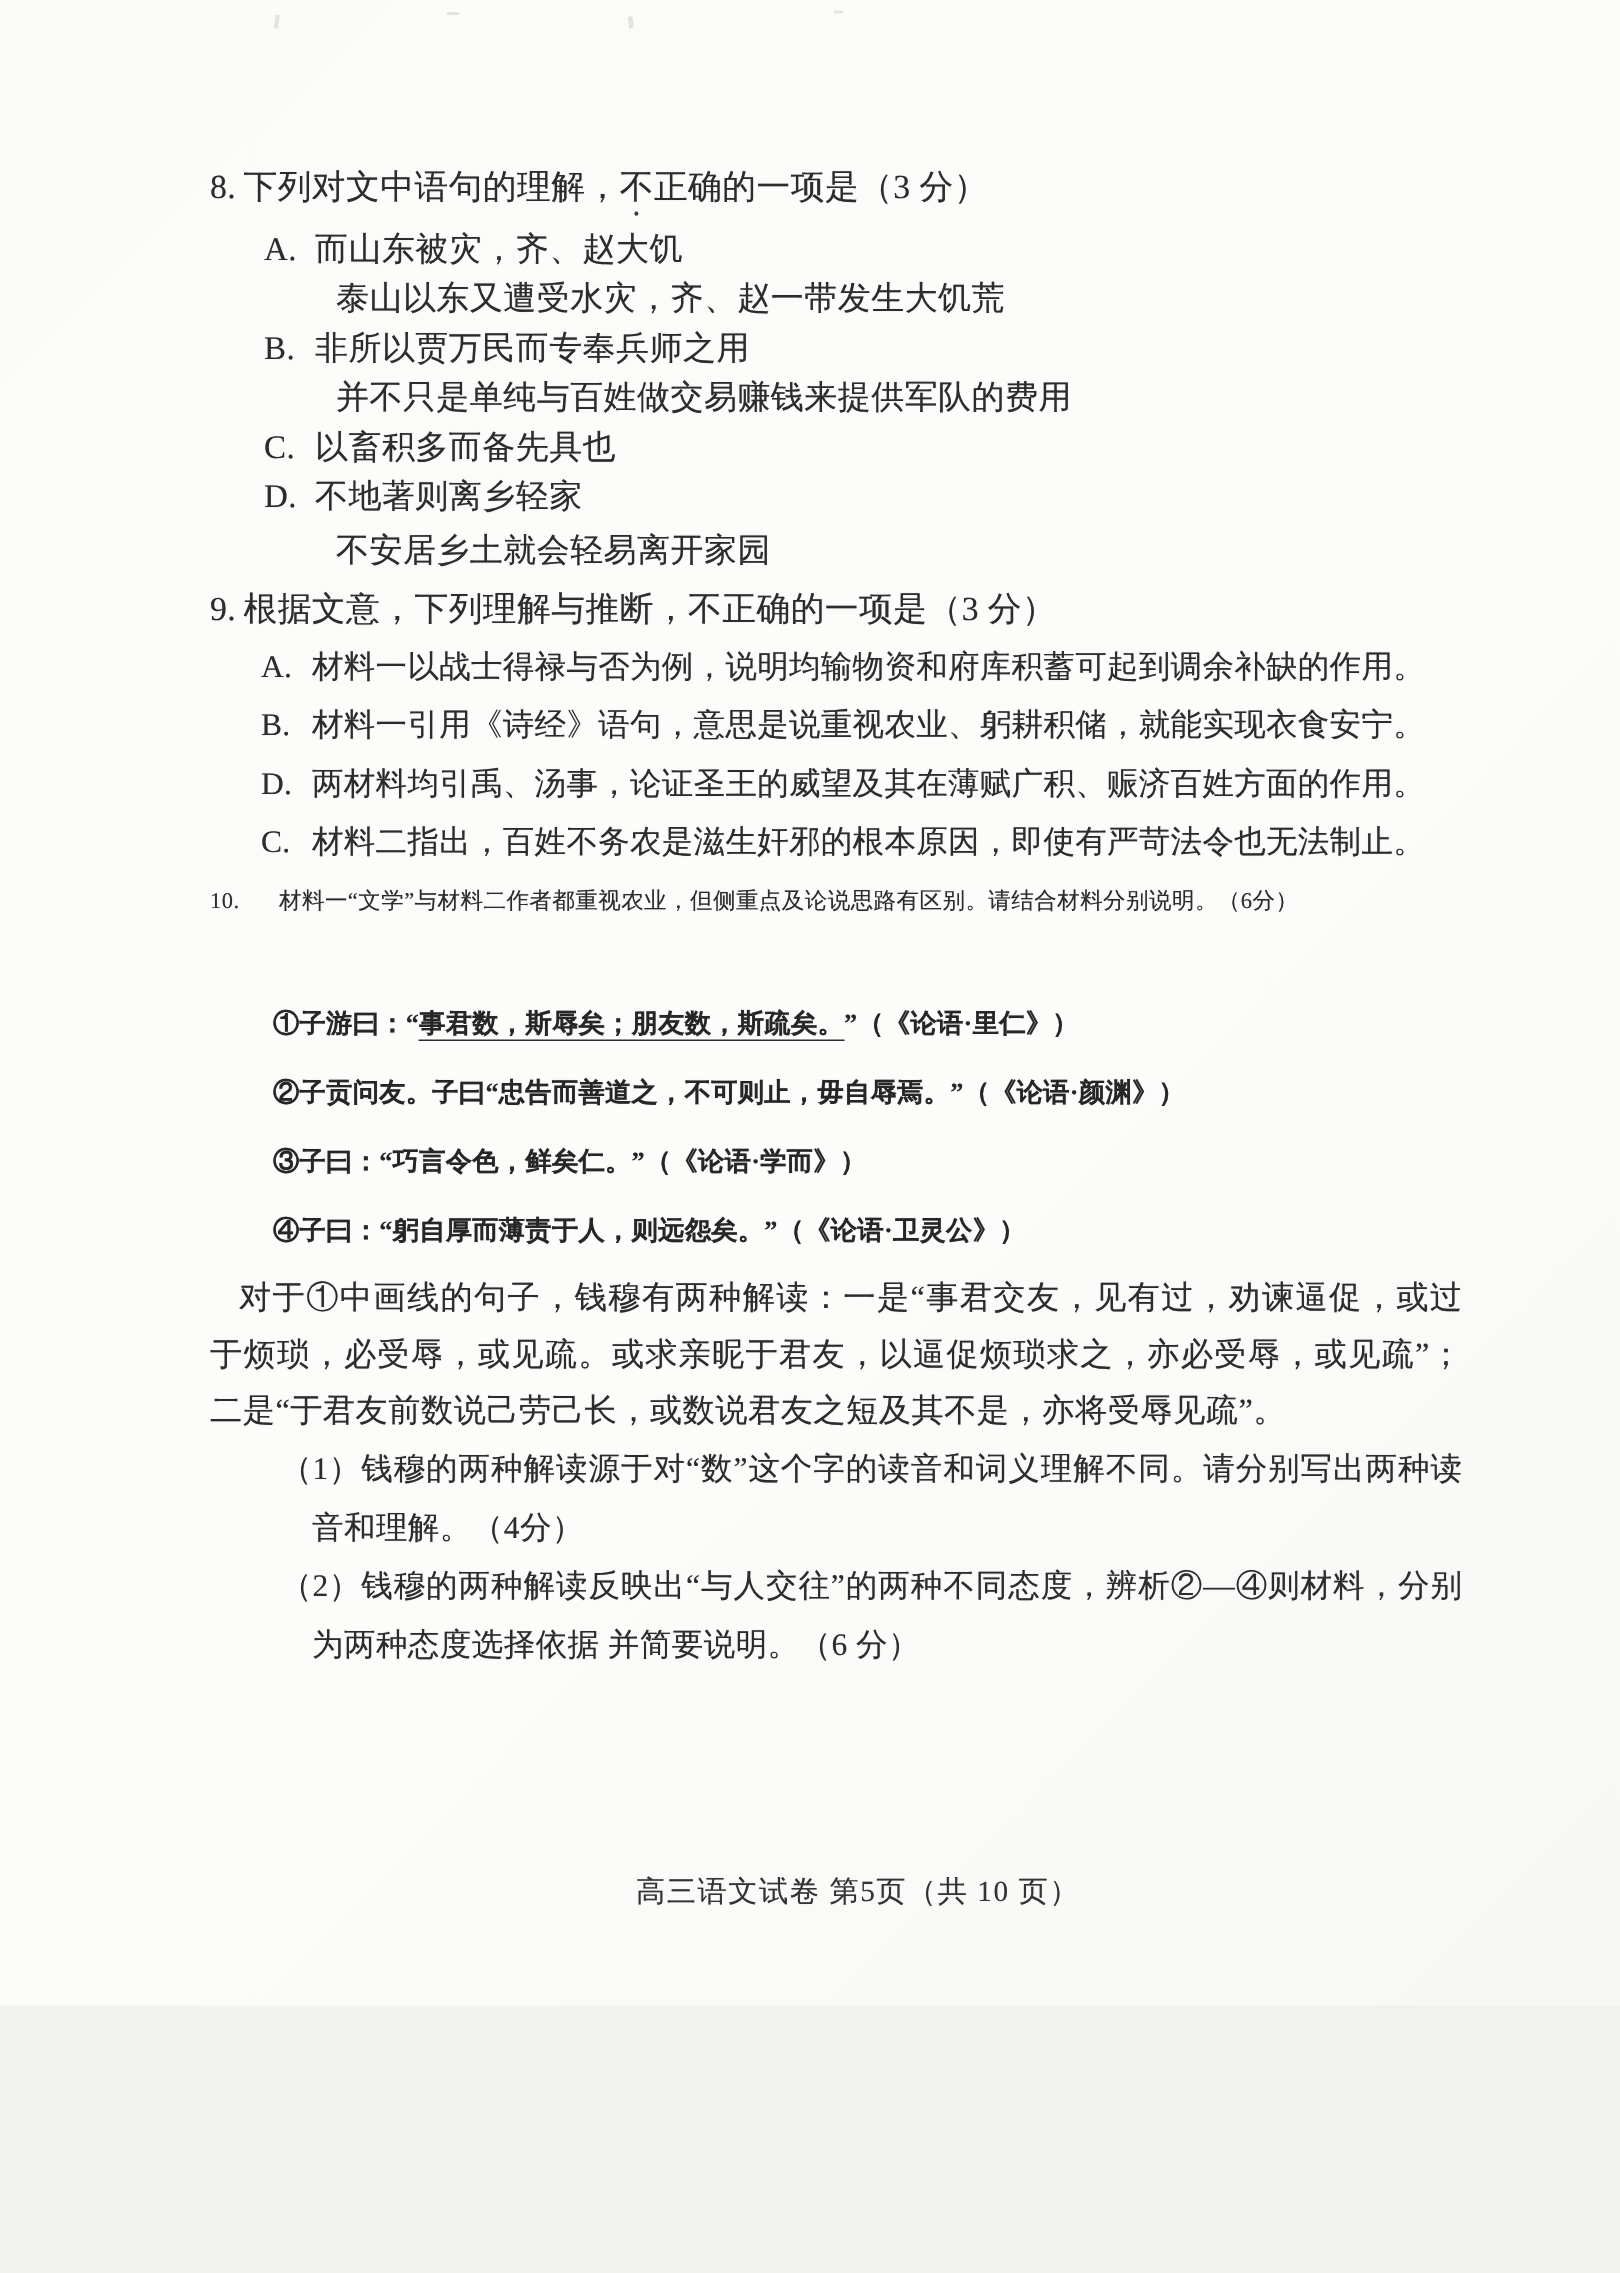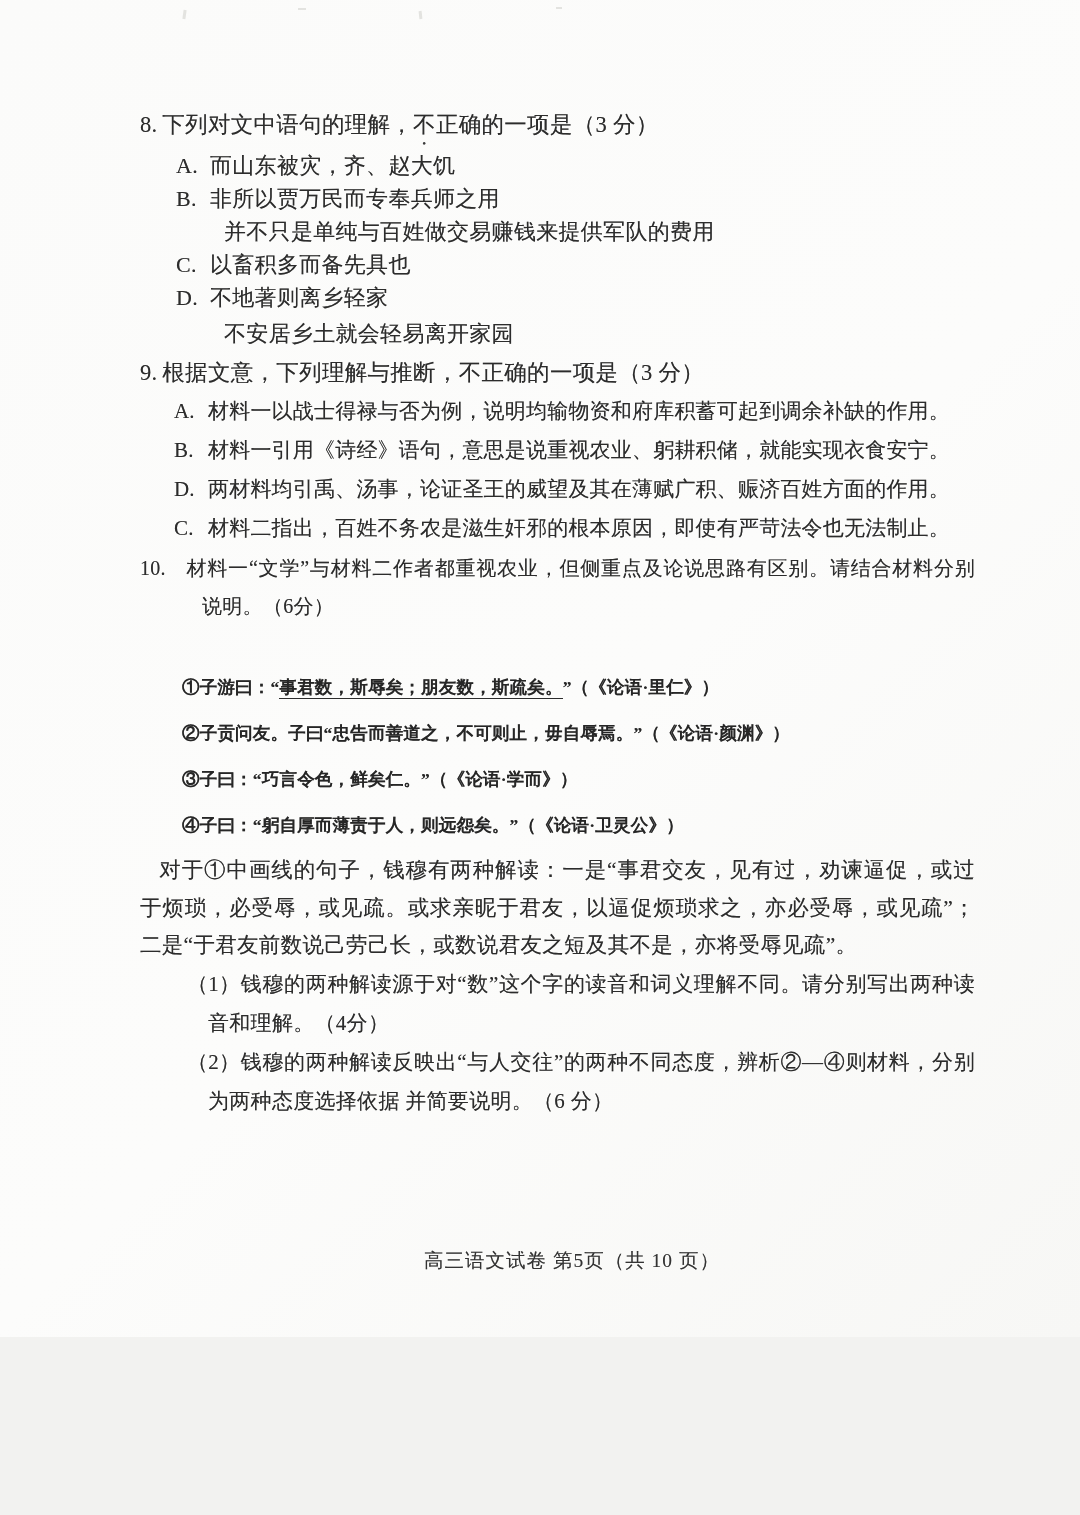--- a/index.html
+++ b/index.html
@@ -30,21 +30,21 @@
   .q8 .trans-d{margin-top:3px;}
   .opt-label{display:inline-block;min-width:34px;}
   
   .q9{margin-top:3px;}
   .q9 .stem{font-size:22.5px;line-height:39px;}
   .q9 .opt{font-size:21px;line-height:39px;padding-left:34px;letter-spacing:.2px;}
   .q9 .opt:first-of-type{margin-top:8px;}
   
   .q10{margin-top:1px;}
   .q10 .stem{
-    font-size:20px;line-height:38px;
+    font-size:15px;line-height:38px;
     padding-left:62px;text-indent:-62px;
     text-align:justify;
   }
   .q10 .num{display:inline-block;text-indent:0;min-width:46px;}
   
   .q11{margin-top:39px;}
   .q11 .stem{font-size:22.5px;line-height:38px;}
   .materials{margin-top:3px;}
   .material{
     font-size:17.5px;line-height:46px;
@@ -98,20 +98,21 @@
   <span class="artifact a2"></span>
   <span class="artifact a3"></span>
   <span class="artifact a4"></span>
 
   <div class="content">
 
     <section class="q8">
       <p class="stem"><span>8.</span> <span>下列对文中语句的理解，</span><span class="emph">不</span><span>正确的一项是（3 分）</span></p>
 
       <p class="opt"><span class="opt-label">A.</span><span>而山东被灾，齐、赵大饥</span></p>
+      <p class="trans">泰山以东又遭受水灾，齐、赵一带发生大饥荒</p>
 
       <p class="opt"><span class="opt-label">B.</span><span>非所以贾万民而专奉兵师之用</span></p>
       <p class="trans">并不只是单纯与百姓做交易赚钱来提供军队的费用</p>
 
       <p class="opt"><span class="opt-label">C.</span><span>以畜积多而备先具也</span></p>
 
       <p class="opt"><span class="opt-label">D.</span><span>不地著则离乡轻家</span></p>
       <p class="trans trans-d">不安居乡土就会轻易离开家园</p>
     </section>
 

